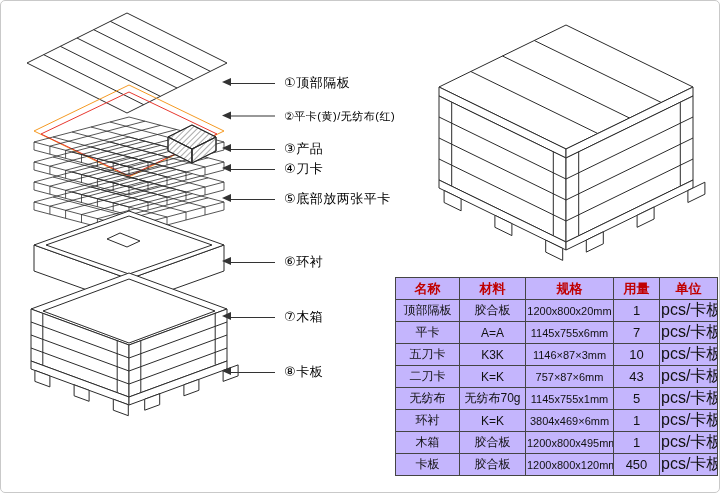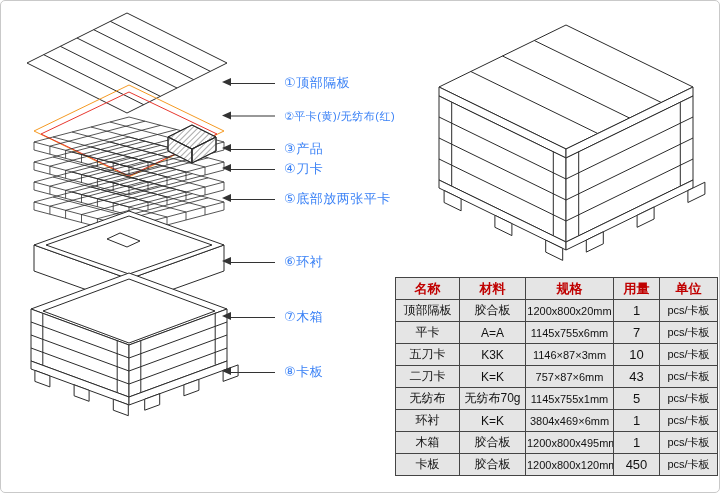--- a/index.html
+++ b/index.html
@@ -16,36 +16,36 @@
   .callout {
     position:absolute; left:230px; display:flex; align-items:center;
     transform:translateY(-50%); white-space:nowrap;
   }
   .arrow { position:relative; width:44px; height:1px; background:#333; margin-right:9px; flex:none; }
   .arrow::before {
     content:""; position:absolute; left:-9px; top:-4.5px; width:0; height:0;
     border-top:4.5px solid transparent; border-bottom:4.5px solid transparent;
     border-right:9px solid #333;
   }
-  .callout-text { font-size:13px; color:#3b82f6; letter-spacing:0.5px; }
+  .callout-text { font-size:13px; color:#000000; letter-spacing:0.5px; }
   .callout-text.sm { font-size:11px; }
 
   
   .bom {
     position:absolute; left:394px; top:276px; width:322px;
-    border-collapse:collapse; table-layout:fixed; background:#e5e5e5;
+    border-collapse:collapse; table-layout:fixed; background:#c4b5fd;
   }
   .bom th, .bom td {
     border:1px solid #444; text-align:center; vertical-align:middle;
     padding:0 1px; height:21px; overflow:hidden; white-space:nowrap;
   }
   .bom th { font-size:13px; font-weight:bold; color:#c00000; }
   .bom td { font-size:12px; color:#111; }
   .bom td.spec { font-size:11px; }
-  .bom td.unit { font-size:11px; }
+  .bom td.unit { font-size:16px; }
   .bom td.qty  { font-size:13px; }
 </style>
 </head>
 <body>
 
 <div class="page">
 
   <svg id="left-diagram" width="240" height="462" viewBox="0 0 240 462">
     <defs>
       <pattern id="hatch" width="4" height="4" patternUnits="userSpaceOnUse" patternTransform="rotate(45)">

